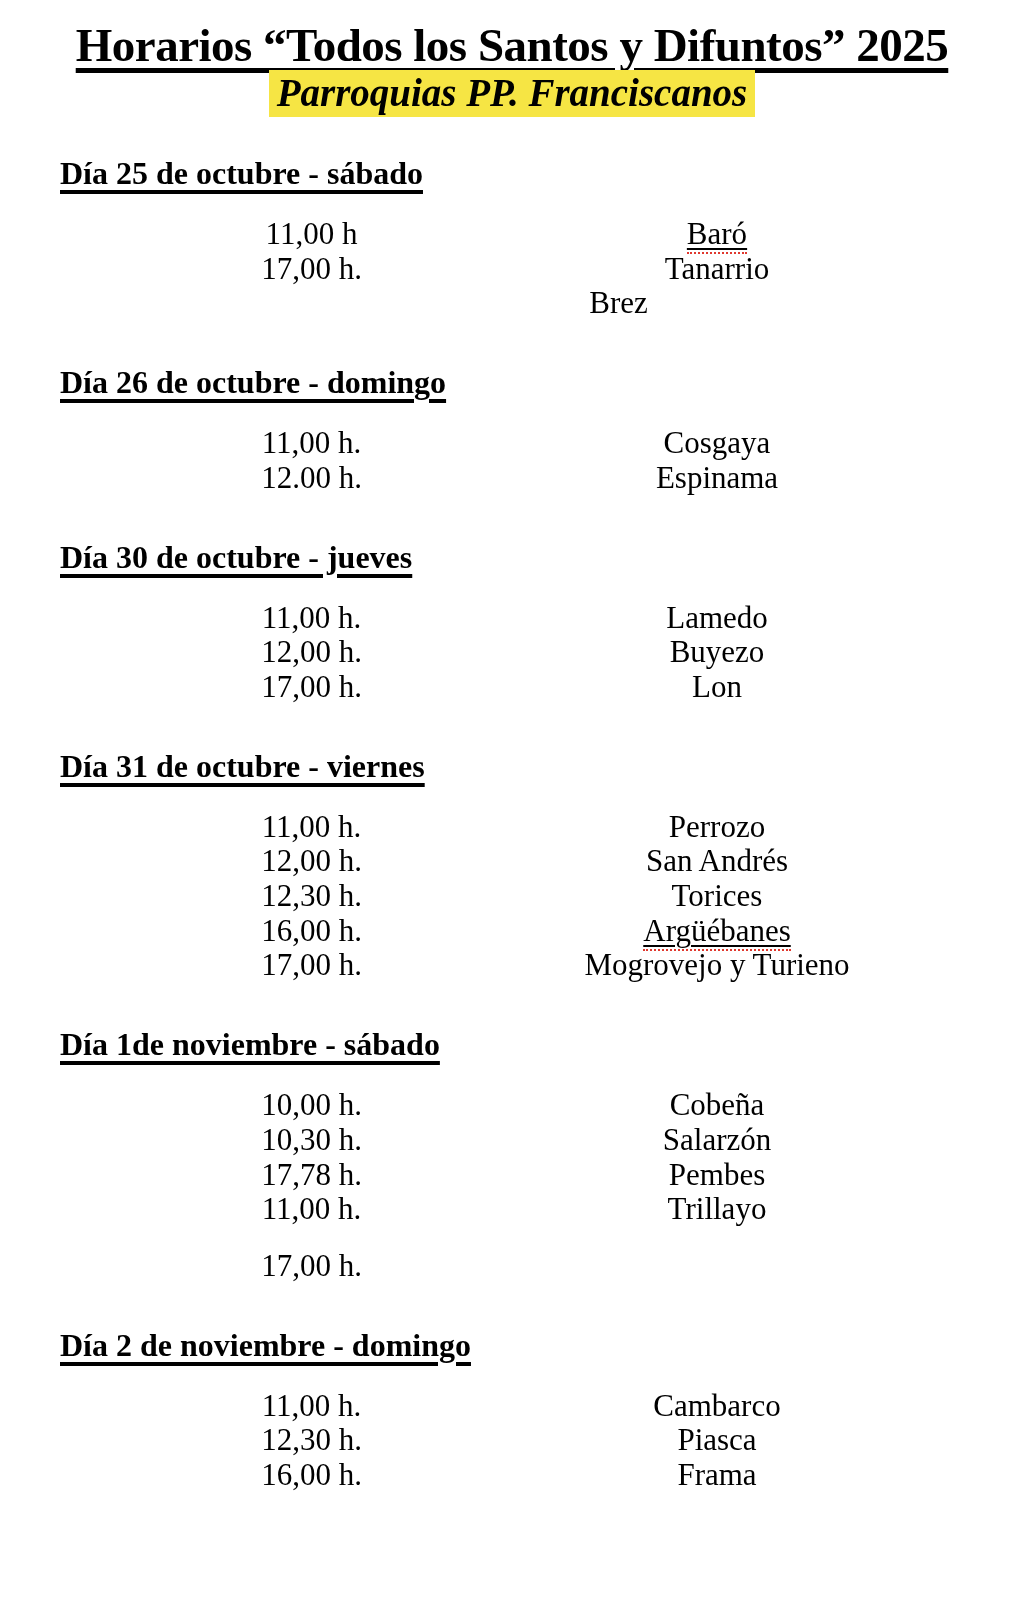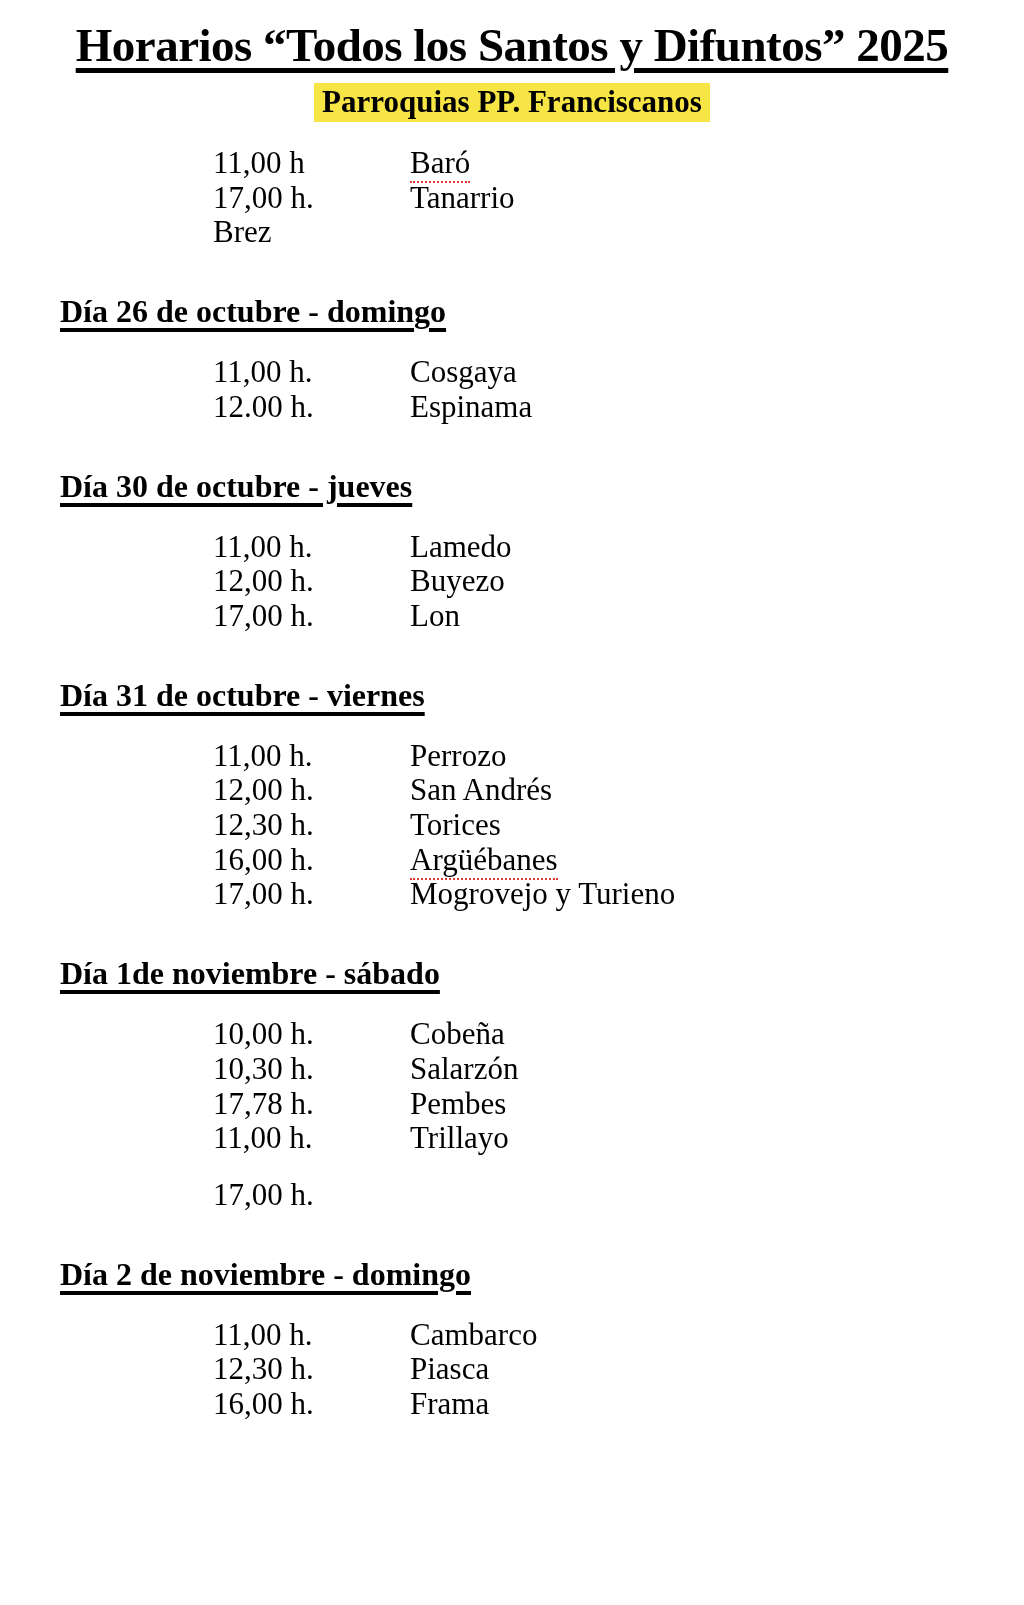--- a/index.html
+++ b/index.html
@@ -28,68 +28,70 @@
     font-weight: bold;
     line-height: 58px;
     letter-spacing: -0.5px;
     text-decoration: underline;
     text-decoration-thickness: 5px;
     text-underline-offset: 7px;
     white-space: nowrap;
   }
   .subtitle-line {
     text-align: center;
-    margin-top: 9px;
-    font-size: 31px;
+    font-size: 39px;
     line-height: 38px;
     font-weight: bold;
+    font-style: italic;
   }
   .subtitle-line .hl {
     background: var(--hl);
     padding: 1px 8px 3px 8px;
   }
   section.day { margin-top: 0; }
   .day-heading {
     margin: 42px 0 0 60px;
     font-size: 32px;
     font-weight: bold;
     line-height: 38px;
     text-decoration: underline;
     text-decoration-thickness: 3.5px;
     text-underline-offset: 6px;
   }
-  .rows { margin-top: 25px; }
+  .rows { margin-top: 25px; text-align: center; }
   .row {
     display: flex;
     padding-left: 213px;
     font-size: 31px;
     line-height: 34.7px;
     white-space: nowrap;
   }
   .row .time { width: 197px; flex: 0 0 197px; }
   .row .place { flex: 1 1 auto; }
   .row.gap-before { margin-top: 22px; }
   .place .flag {
+    text-decoration: underline;
     text-decoration-thickness: 2px;
     text-underline-offset: 4px;
     border-bottom: 2.5px dotted var(--squiggle);
     padding-bottom: 1px;
     margin-top: 48px;
   }
 </style>
 </head>
 <body>
 
 <div class="page">
   <h1 class="doc-title">Horarios “Todos los Santos y Difuntos” 2025</h1>
   <div class="subtitle-line">
     <span class="hl">Parroquias PP. Franciscanos</span>
   </div>
   <div id="schedule">
   <section class="day">
+    <h2 class="day-heading">Día 25 de octubre - sábado</h2>
     <div class="rows">
   <div class="row">
     <span class="time">11,00 h</span>
     <span class="place"><span class="place-text flag">Baró</span></span>
   </div>
 
   <div class="row">
     <span class="time">17,00 h.</span>
     <span class="place"><span class="place-text">Tanarrio</span></span>
   </div>

